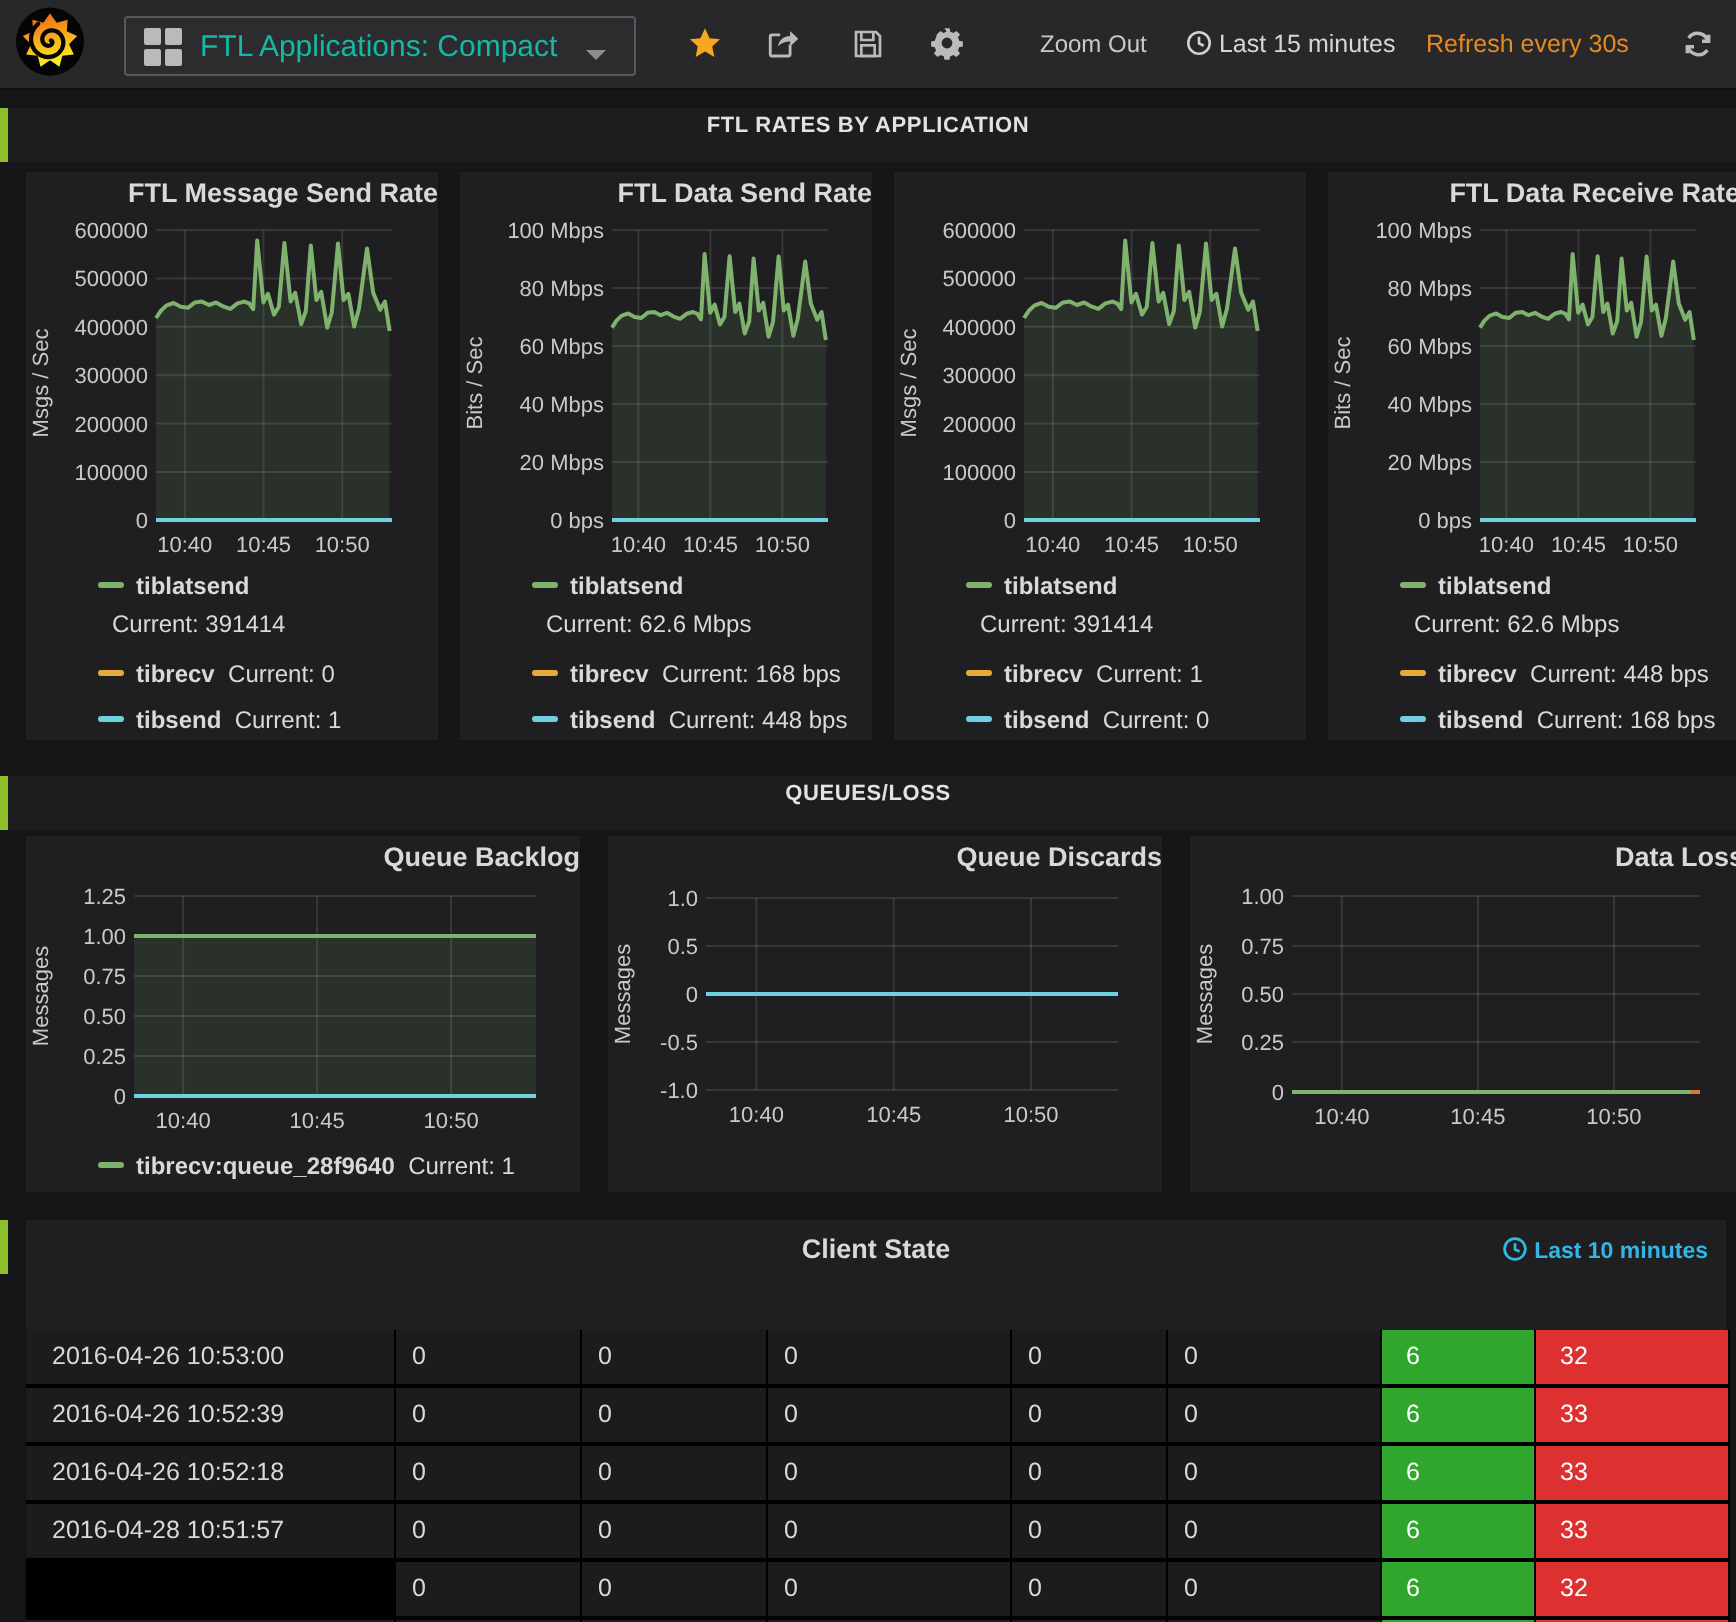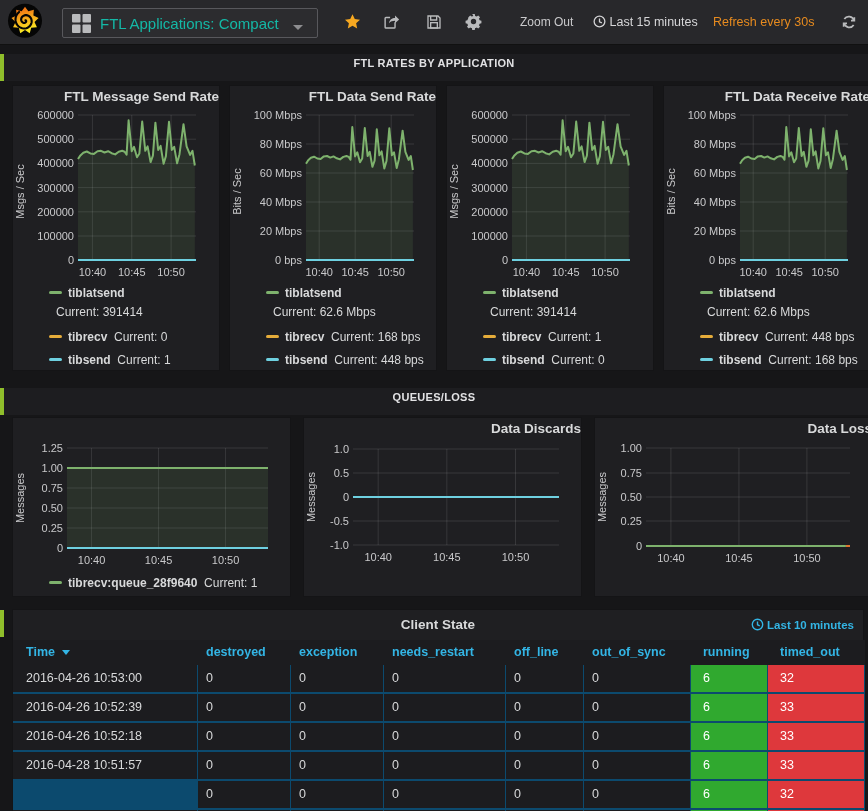--- a/index.html
+++ b/index.html
@@ -23,21 +23,21 @@
 .leg b { font-weight:bold; color:#d8d9da; }
 .leg .dash { display:inline-block; width:13px; height:3px; border-radius:1.5px;
   vertical-align:3px; margin-right:6px; }
 .leg2 { position:absolute; left:43px; font-size:12px; color:#d8d9da; white-space:nowrap; }
 .tlink { position:absolute; right:9px; top:8px; font-size:11.5px; font-weight:bold; color:#33B5E5; }
 .thead { position:absolute; left:0; top:30px; width:852px; height:25px; background:#1c1c1f; }
 .th { position:absolute; top:0; height:25px; font-size:12.5px; font-weight:bold;
   color:#33B5E5; line-height:25px; white-space:nowrap; }
 .caret { display:inline-block; width:0; height:0; border-left:4px solid transparent;
   border-right:4px solid transparent; border-top:5px solid #33B5E5; margin-left:4px; vertical-align:1px; }
-.trow { position:absolute; left:0; width:852px; height:29px; background:#0c4a6e; }
+.trow { position:absolute; left:0; width:852px; height:29px; background:#000000; }
 .td { position:absolute; top:0; height:27px; font-size:12.5px; color:#d8d9da;
   line-height:27px; background:#1c1c1f; white-space:nowrap; }
 .ptitle2 { position:absolute; left:0; top:7px; width:100%; text-align:center;
   font-size:13.5px; font-weight:bold; color:#d8d9da; white-space:nowrap; }
 </style></head>
 <body>
 <div id="navbar">
     <div style="position:absolute;left:6px;top:3px"><svg width="38" height="38" viewBox="0 0 48 48">
         <defs>
           <linearGradient id="lg" x1="0" y1="0" x2="0.25" y2="1">
@@ -216,20 +216,21 @@
     <div class="leg" style="top:200px"><span class="dash" style="background:#7EB26D"></span><b>tiblatsend</b></div>
     <div class="leg2" style="top:219px">Current: 62.6 Mbps</div>
     <div class="leg" style="top:244px"><span class="dash" style="background:#E5AC3A"></span><b>tibrecv</b>&nbsp; Current: 448 bps</div>
     <div class="leg" style="top:267px"><span class="dash" style="background:#6ED0E0"></span><b>tibsend</b>&nbsp; Current: 168 bps</div>
   </div>
 <div class="rowhead" style="top:388px">
     <div class="tab"></div>
     <div class="rtitle">QUEUES/LOSS</div>
   </div>
 <div class="panel" style="left:12px;top:417px;width:279px;height:180px">
+    <div class="ptitle">Queue Backlog</div>
     <svg width="279" height="180" style="position:absolute;left:0;top:0">
       <line x1="54" y1="30" x2="255" y2="30" stroke="rgba(255,255,255,0.11)" stroke-width="1"></line>
       <text x="50" y="34" font-size="11" fill="#c9c9cb" text-anchor="end" font-family="Liberation Sans">1.25</text>
       <line x1="54" y1="50" x2="255" y2="50" stroke="rgba(255,255,255,0.11)" stroke-width="1"></line>
       <text x="50" y="54" font-size="11" fill="#c9c9cb" text-anchor="end" font-family="Liberation Sans">1.00</text>
       <line x1="54" y1="70" x2="255" y2="70" stroke="rgba(255,255,255,0.11)" stroke-width="1"></line>
       <text x="50" y="74" font-size="11" fill="#c9c9cb" text-anchor="end" font-family="Liberation Sans">0.75</text>
       <line x1="54" y1="90" x2="255" y2="90" stroke="rgba(255,255,255,0.11)" stroke-width="1"></line>
       <text x="50" y="94" font-size="11" fill="#c9c9cb" text-anchor="end" font-family="Liberation Sans">0.50</text>
       <line x1="54" y1="110" x2="255" y2="110" stroke="rgba(255,255,255,0.11)" stroke-width="1"></line>
@@ -243,21 +244,21 @@
       <line x1="212.569" y1="30" x2="212.569" y2="130" stroke="rgba(255,255,255,0.11)" stroke-width="1"></line>
       <text x="212.569" y="146" font-size="11" fill="#c9c9cb" text-anchor="middle" font-family="Liberation Sans">10:50</text>
       <rect x="54" y="50" width="201" height="80" fill="rgba(126,178,109,0.12)"></rect>
       <line x1="54" y1="50" x2="255" y2="50" stroke="#7EB26D" stroke-width="2"></line>
       <line x1="54" y1="130" x2="255" y2="130" stroke="#6ED0E0" stroke-width="2"></line>
       <text x="11" y="80" font-size="11" fill="#c9c9cb" text-anchor="middle" font-family="Liberation Sans" transform="rotate(-90 11 80)">Messages</text>
     </svg>
     <div class="leg" style="top:158px"><span class="dash" style="background:#7EB26D"></span><b>tibrecv:queue_28f9640</b>&nbsp; Current: 1</div>
   </div>
 <div class="panel" style="left:303px;top:417px;width:279px;height:180px">
-    <div class="ptitle">Data Discards</div>
+    <div class="ptitle">Queue Discards</div>
     <svg width="279" height="180" style="position:absolute;left:0;top:0">
       <line x1="49" y1="31" x2="255" y2="31" stroke="rgba(255,255,255,0.11)" stroke-width="1"></line>
       <text x="45" y="35" font-size="11" fill="#c9c9cb" text-anchor="end" font-family="Liberation Sans">1.0</text>
       <line x1="49" y1="55" x2="255" y2="55" stroke="rgba(255,255,255,0.11)" stroke-width="1"></line>
       <text x="45" y="59" font-size="11" fill="#c9c9cb" text-anchor="end" font-family="Liberation Sans">0.5</text>
       <line x1="49" y1="79" x2="255" y2="79" stroke="rgba(255,255,255,0.11)" stroke-width="1"></line>
       <text x="45" y="83" font-size="11" fill="#c9c9cb" text-anchor="end" font-family="Liberation Sans">0</text>
       <line x1="49" y1="103" x2="255" y2="103" stroke="rgba(255,255,255,0.11)" stroke-width="1"></line>
       <text x="45" y="107" font-size="11" fill="#c9c9cb" text-anchor="end" font-family="Liberation Sans">-0.5</text>
       <line x1="49" y1="127" x2="255" y2="127" stroke="rgba(255,255,255,0.11)" stroke-width="1"></line>
@@ -298,30 +299,20 @@
   </div>
 <div class="rowhead" style="top:610px;background:transparent;width:8px">
     <div class="tab" style="top:0"></div>
   </div>
 <div class="panel" style="left:12px;top:609px;width:852px;height:235px">
     <div class="ptitle2">Client State</div>
     <div class="tlink"><svg width="13" height="13" viewBox="0 0 16 16" style="vertical-align:-2px">
         <circle cx="8" cy="8" r="6.4" fill="none" stroke="#33B5E5" stroke-width="1.7"></circle>
         <path d="M8 4.4 V8.3 L10.8 9.6" fill="none" stroke="#33B5E5" stroke-width="1.7"></path>
       </svg> Last 10 minutes</div>
-    <div class="thead">
-      <div class="th" style="left:0px;width:185px;padding-left:13px">Time <span class="caret"></span></div>
-      <div class="th" style="left:185px;width:93px;padding-left:8px">destroyed</div>
-      <div class="th" style="left:278px;width:93px;padding-left:8px">exception</div>
-      <div class="th" style="left:371px;width:122px;padding-left:8px">needs_restart</div>
-      <div class="th" style="left:493px;width:78px;padding-left:8px">off_line</div>
-      <div class="th" style="left:571px;width:107px;padding-left:8px">out_of_sync</div>
-      <div class="th" style="left:678px;width:77px;padding-left:12px">running</div>
-      <div class="th" style="left:755px;width:97px;padding-left:12px">timed_out</div>
-    </div>
     <div class="trow" style="top:55px">
       <div class="td" style="left:0px;width:184px;padding-left:13px;">2016-04-26 10:53:00</div>
       <div class="td" style="left:185px;width:92px;padding-left:8px;">0</div>
       <div class="td" style="left:278px;width:92px;padding-left:8px;">0</div>
       <div class="td" style="left:371px;width:121px;padding-left:8px;">0</div>
       <div class="td" style="left:493px;width:77px;padding-left:8px;">0</div>
       <div class="td" style="left:571px;width:106px;padding-left:8px;">0</div>
       <div class="td" style="left:678px;width:76px;padding-left:12px;background:rgba(50,172,45,0.97);color:#fff;">6</div>
       <div class="td" style="left:755px;width:96px;padding-left:12px;background:rgba(245,54,54,0.9);color:#fff;">32</div>
     </div>

